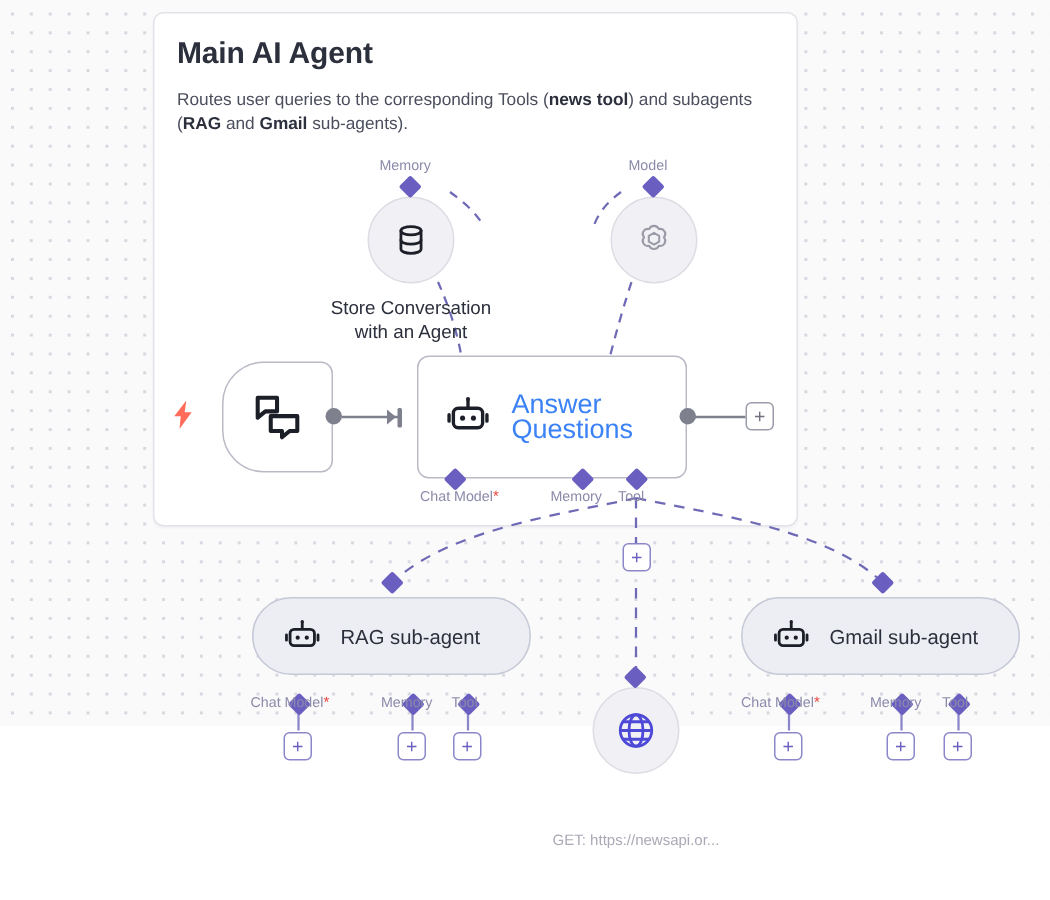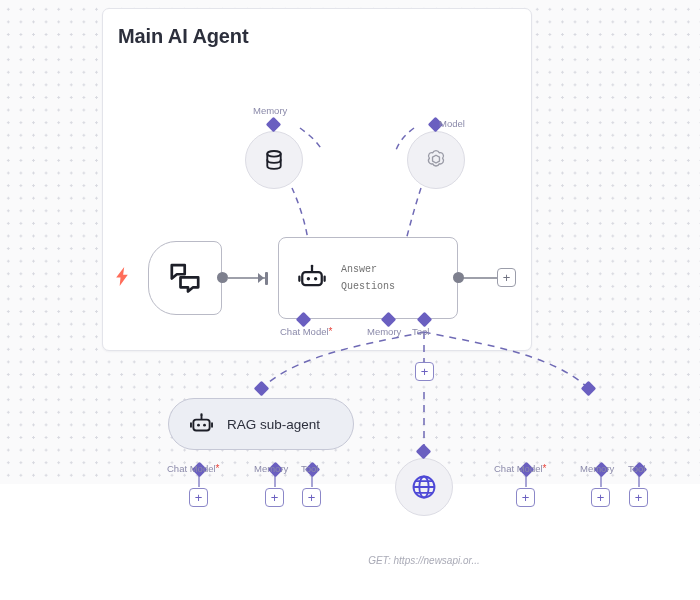--- a/index.html
+++ b/index.html
@@ -128,25 +128,24 @@
     justify-content: center;
   }
 
   #answer-node {
     left: 278px; top: 237px;
     width: 180px; height: 82px;
     padding-left: 18px;
     gap: 14px;
   }
   #answer-label {
-    font-size: 10px;
+    font-size: 18px;
     line-height: 17px;
-    color: #737373;
+    color: #3b82f6;
     white-space: pre-line;
-    font-family: Liberation Mono, monospace;
   }
 
   
   .pill-node {
     height: 52px;
     background: #eceef4;
     border: 1px solid #c6c8d6;
     border-radius: 26px;
     display: flex;
     align-items: center;
@@ -208,20 +207,23 @@
 
   .icon-svg { display: block; }
 </style>
 </head>
 <body>
 
 <div id="canvas">
 
   <div id="sticky">
     <div id="sticky-title">Main AI Agent</div>
+    <div id="sticky-desc">
+      <span>Routes user queries to the corresponding Tools (</span><b>news tool</b><span>) and subagents (</span><b>RAG</b><span> and </span><b>Gmail</b><span> sub-agents).</span>
+    </div>
   </div>
 
   <svg id="edges">
 
     <path d="M 228 278 L 268 278" stroke="#7e808e" stroke-width="1.6" fill="none"></path>
 
     <path d="M 462 278 L 497 278" stroke="#7e808e" stroke-width="1.6" fill="none"></path>
 
     <path d="M 303 322 C 310 300, 320 250, 292 188" stroke="#6f6ab5" stroke-width="1.5" stroke-dasharray="6 5" fill="none"></path>
 
@@ -249,31 +251,33 @@
     <span>
       <svg class="icon-svg" width="26" height="26" viewBox="0 0 24 24" fill="none" stroke="#1d1f28" stroke-width="1.7" stroke-linecap="round">
         <ellipse cx="12" cy="6.3" rx="6.2" ry="2.6"></ellipse>
         <path d="M5.8 6.3 V17.6 C5.8 19.1 8.6 20.2 12 20.2 C15.4 20.2 18.2 19.1 18.2 17.6 V6.3"></path>
         <path d="M5.8 12 C5.8 13.5 8.6 14.6 12 14.6 C15.4 14.6 18.2 13.5 18.2 12"></path>
       </svg>
     </span>
   </div>
   <div class="diamond" style="left:268px; top:119px;"></div>
   <div class="handle-label" style="left:253px; top:105px;"><span>Memory</span></div>
+  <div class="node-caption" style="left:206px; top:197px; width:136px;">Store Conversation
+with an Agent</div>
 
   <div class="node circle-node" style="left:407px; top:131px;">
     <span>
       <svg class="icon-svg" width="26" height="26" viewBox="0 0 24 24" fill="none" stroke="#9a9ba6" stroke-width="1.25" stroke-linejoin="round">
         <path d="M12 3.3c1.5 0 2.6.9 3 2 1.5-.4 2.8.2 3.5 1.4.8 1.3.5 2.7-.4 3.7.9 1 1.2 2.4.4 3.7-.7 1.2-2 1.8-3.5 1.4-.4 1.1-1.5 2-3 2s-2.6-.9-3-2c-1.5.4-2.8-.2-3.5-1.4-.8-1.3-.5-2.7.4-3.7-.9-1-1.2-2.4-.4-3.7.7-1.2 2-1.8 3.5-1.4.4-1.1 1.5-2 3-2z"></path>
         <path d="M12 7.6 15.2 9.4 V13 L12 14.8 8.8 13 V9.4 z"></path>
       </svg>
     </span>
   </div>
   <div class="diamond" style="left:430px; top:119px;"></div>
-  <div class="handle-label" style="left:419px; top:118px;margin-left:20px;"><span>Model</span></div>
+  <div class="handle-label" style="left:419px; top:105px;"><span>Model</span></div>
 
   <div id="trigger-bolt">
     <svg class="icon-svg" width="13" height="19" viewBox="0 0 12 18" fill="#ff6d5a">
       <path d="M7.6 0 0 10h4.1L3.3 18 11 7.4H6.6z"></path>
     </svg>
   </div>
   <div id="chat-node" class="node">
     <span>
       <svg class="icon-svg" width="36" height="36" viewBox="0 0 24 24" fill="none" stroke="#1d1f28" stroke-width="1.8" stroke-linejoin="round" stroke-linecap="round">
         <path d="M3.2 3.4h8.6v6.1H6.6L3.2 12.3z"></path>
@@ -343,20 +347,33 @@
   <div class="plus-purple" style="left:265px; top:488px;">
       <span>+</span>
     </div>
 
   <div class="diamond" style="left:307px; top:464px;"></div>
   <div class="handle-label" style="left:301px; top:463px;"><span>Tool</span></div>
   <div class="plus-purple" style="left:302px; top:488px;">
       <span>+</span>
     </div>
 
+  <div class="node pill-node" style="left:494px; top:398px; width:186px;">
+    <span>
+      <svg class="icon-svg" width="25" height="25" viewBox="0 0 24 24" fill="none" stroke="#1d1f28" stroke-width="1.8" stroke-linecap="round" stroke-linejoin="round">
+        <path d="M12 3.2v3.1"></path>
+        <circle cx="12" cy="2.4" r="1.1" fill="#1d1f28" stroke="none"></circle>
+        <rect x="4.2" y="7.3" width="15.6" height="10.4" rx="2.6"></rect>
+        <path d="M1.9 10.8v3.4M22.1 10.8v3.4"></path>
+        <circle cx="9.1" cy="12.6" r="1.35" fill="#1d1f28" stroke="none"></circle>
+        <circle cx="14.9" cy="12.6" r="1.35" fill="#1d1f28" stroke="none"></circle>
+      </svg>
+    </span>
+    <div class="pill-label">Gmail sub-agent</div>
+  </div>
   <div class="diamond" style="left:583px; top:383px;"></div>
 
   <div class="diamond" style="left:521px; top:464px;"></div>
   <div class="handle-label" style="left:494px; top:463px;"><span>Chat Model</span><span class="req">*</span></div>
   <div class="plus-purple" style="left:516px; top:488px;">
       <span>+</span>
     </div>
 
   <div class="diamond" style="left:596px; top:464px;"></div>
   <div class="handle-label" style="left:580px; top:463px;"><span>Memory</span></div>
@@ -373,15 +390,15 @@
   <div class="node circle-node" style="left:395px; top:458px;">
     <span>
       <svg class="icon-svg" width="28" height="28" viewBox="0 0 24 24" fill="none" stroke="#4e49d6" stroke-width="1.6">
         <circle cx="12" cy="12" r="9"></circle>
         <ellipse cx="12" cy="12" rx="4" ry="9"></ellipse>
         <path d="M3 12h18M4.6 7h14.8M4.6 17h14.8"></path>
       </svg>
     </span>
   </div>
   <div class="diamond" style="left:418px; top:446px;"></div>
-  <div class="node-subcaption" style="left:348px; top:555px; width:152px;font-style:italic;">GET: https://newsapi.or...</div>
+  <div class="node-subcaption" style="left:348px; top:555px; width:152px;">GET: https://newsapi.or...</div>
 
 </div>
 
 </body></html>

